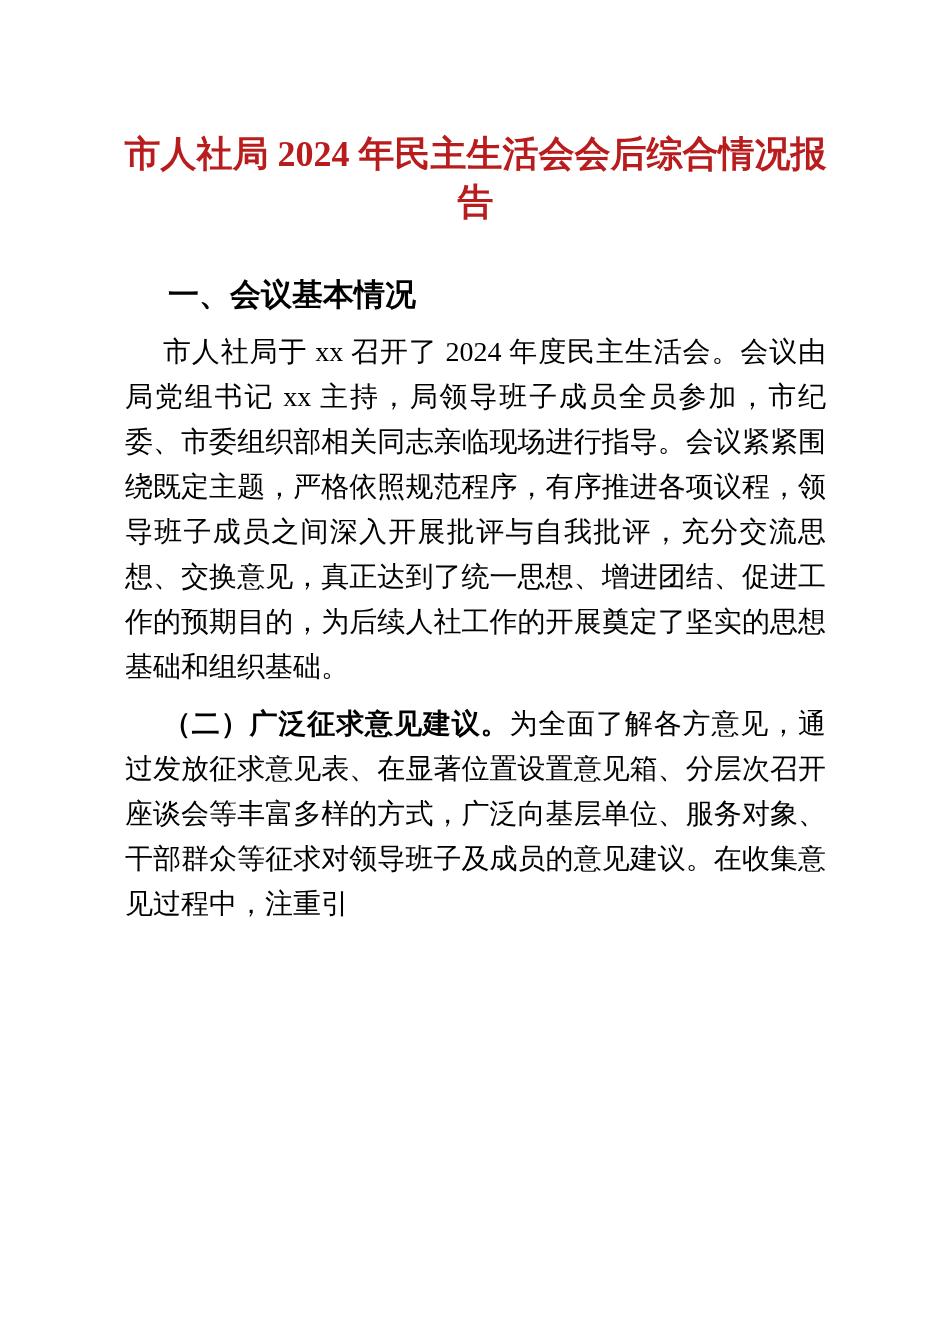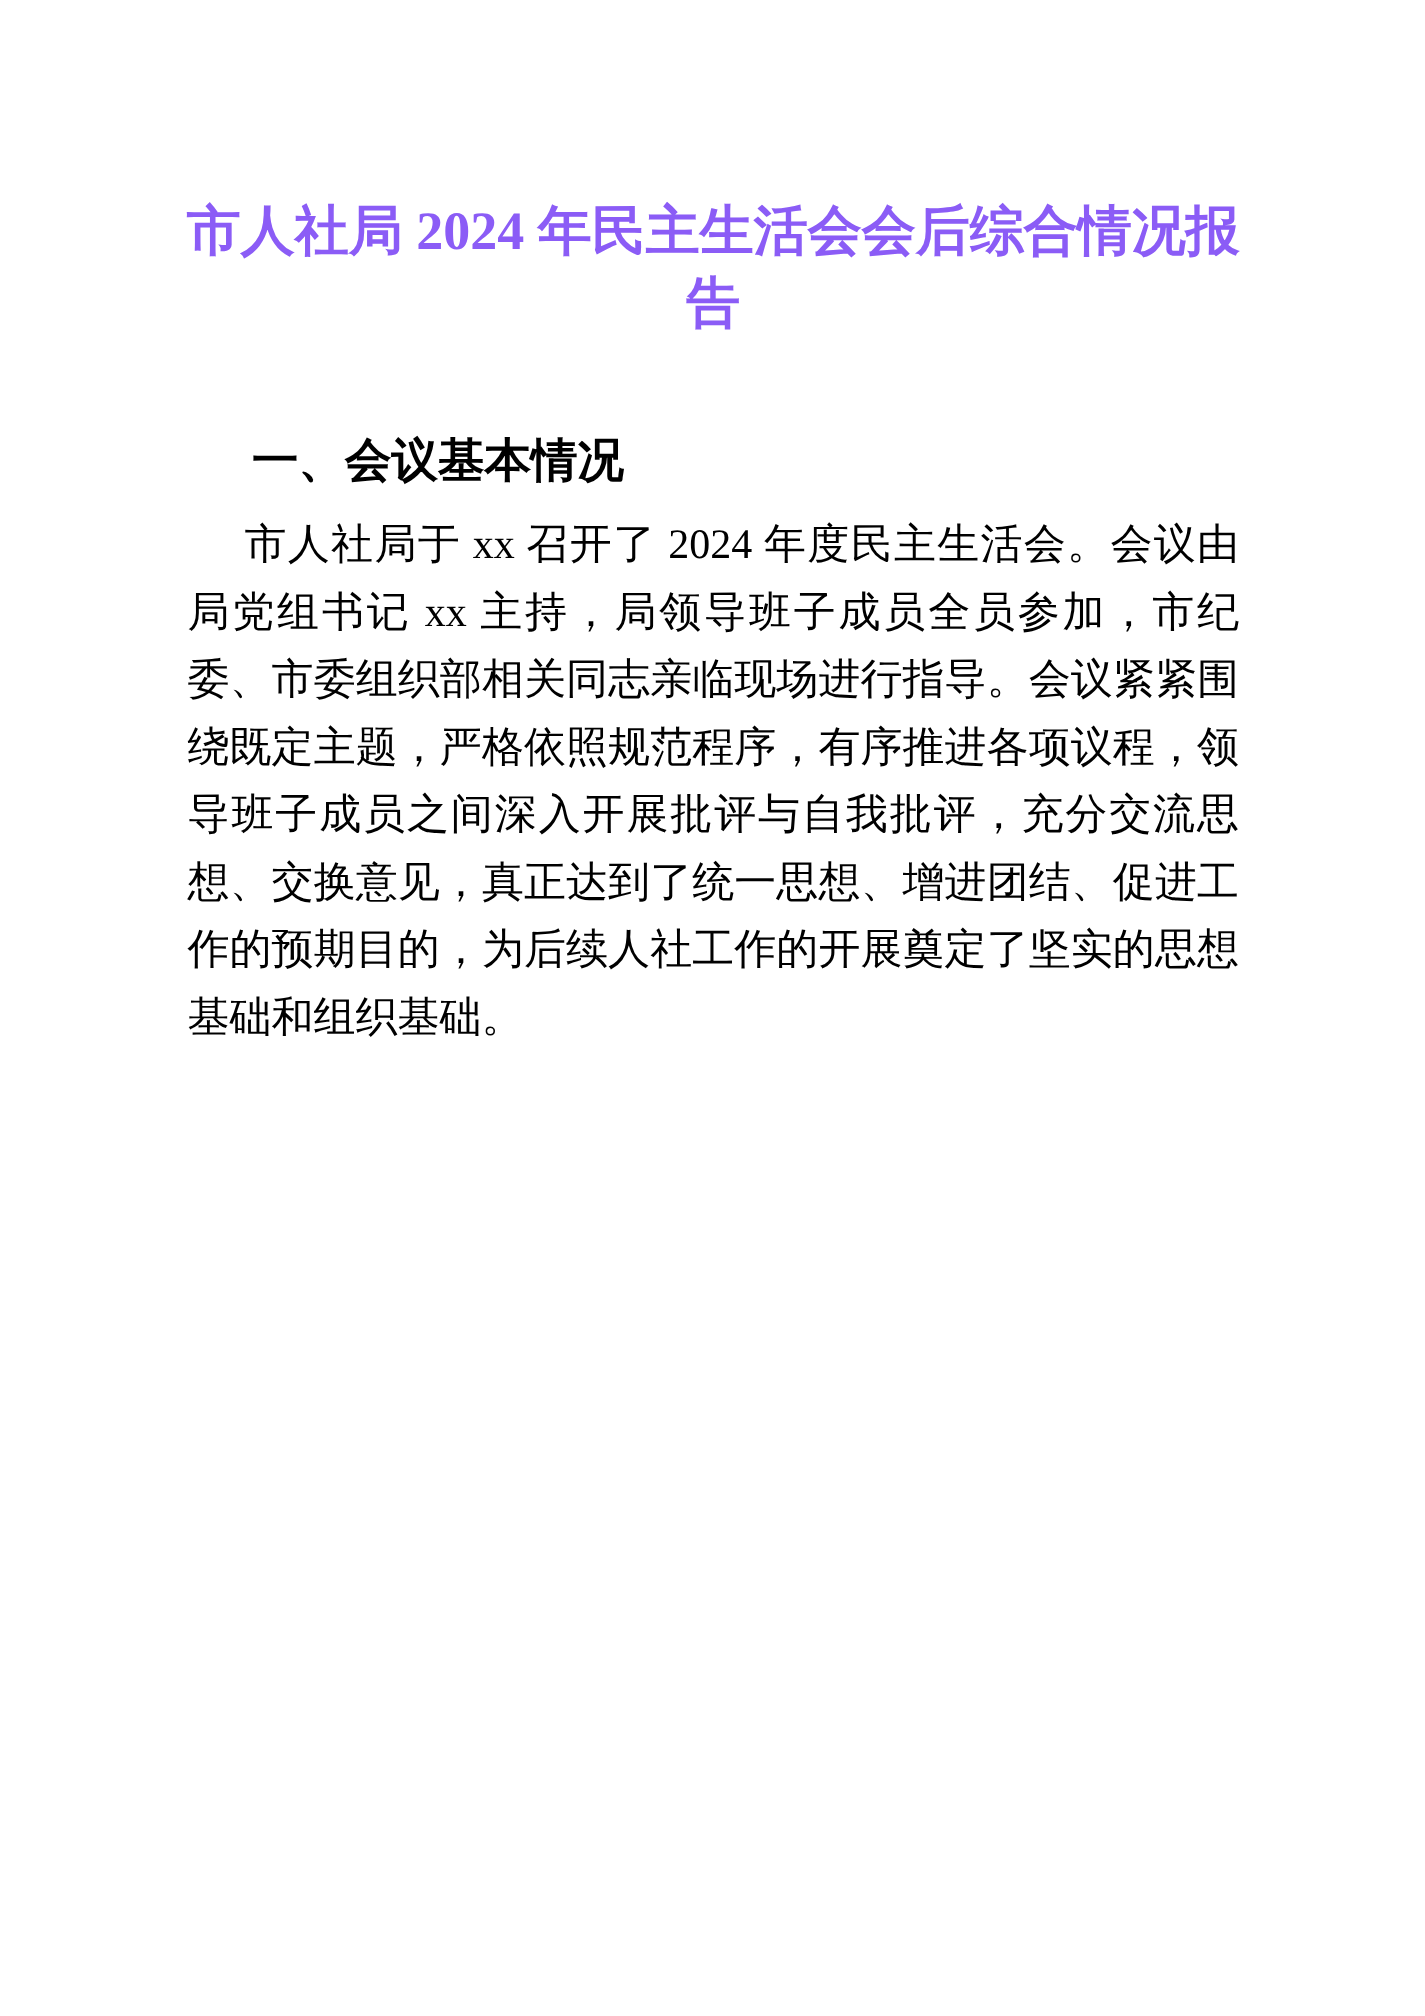--- a/index.html
+++ b/index.html
@@ -21,33 +21,33 @@
     padding: 130px 112px 0 113px;
     box-sizing: border-box;
   }
   .doc-title {
     margin: 0;
     font-family: "Liberation Serif", "DejaVu Serif", serif;
     font-weight: bold;
     font-size: 36px;
     line-height: 48px;
     text-align: center;
-    color: #8b5cf6;
+    color: #b91c1c;
   }
   .section-heading {
     margin: 0;
     font-family: "Liberation Sans", "DejaVu Sans", sans-serif;
     font-weight: bold;
     font-size: 31px;
     line-height: 45px;
     text-indent: 55px;
     color: #000000;
   }
   .section-heading.first {
-    margin-top: 58px;
+    margin-top: 46px;
     font-family: Liberation Serif, serif;
   }
   .para {
     margin: 12px;
     font-family: "Liberation Serif", "DejaVu Serif", serif;
     font-size: 28px;
     line-height: 45px;
     text-indent: 38px;
     text-align: justify;
     color: #000000;
@@ -62,14 +62,15 @@
 <div class="page">
 
   <h1 class="doc-title">市人社局 2024 年民主生活会会后综合情况报告</h1>
 
   <h2 class="section-heading first">一、会议基本情况</h2>
 
   <p class="para"><span>市人社局于 xx 召开了 2024 年度民主生活会。会议由局党组书记 xx 主持，局领导班子成员全员参加，市纪委、市委组织部相关同志亲临现场进行指导。会议紧紧围绕既定主题，严格依照规范程序，有序推进各项议程，领导班子成员之间深入开展批评与自我批评，充分交流思想、交换意见，真正达到了统一思想、增进团结、促进工作的预期目的，为后续人社工作的开展奠定了坚实的思想基础和组织基础。</span></p>
 
 
 
+  <p class="para"><span class="lead">（二）广泛征求意见建议。</span><span>为全面了解各方意见，通过发放征求意见表、在显著位置设置意见箱、分层次召开座谈会等丰富多样的方式，广泛向基层单位、服务对象、干部群众等征求对领导班子及成员的意见建议。在收集意见过程中，注重引</span></p>
 
 </div>
 
 </body></html>

